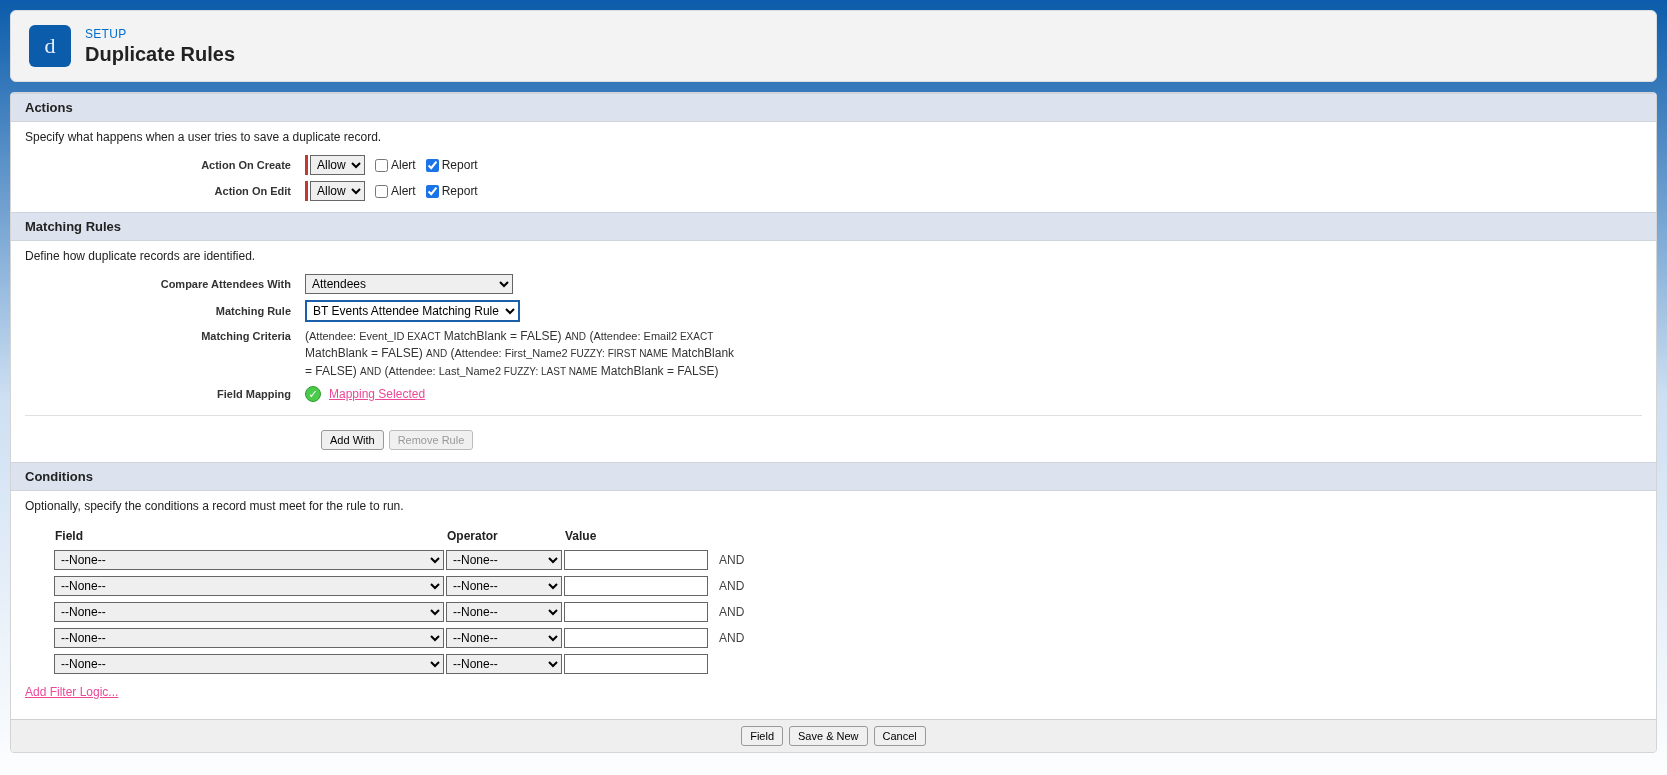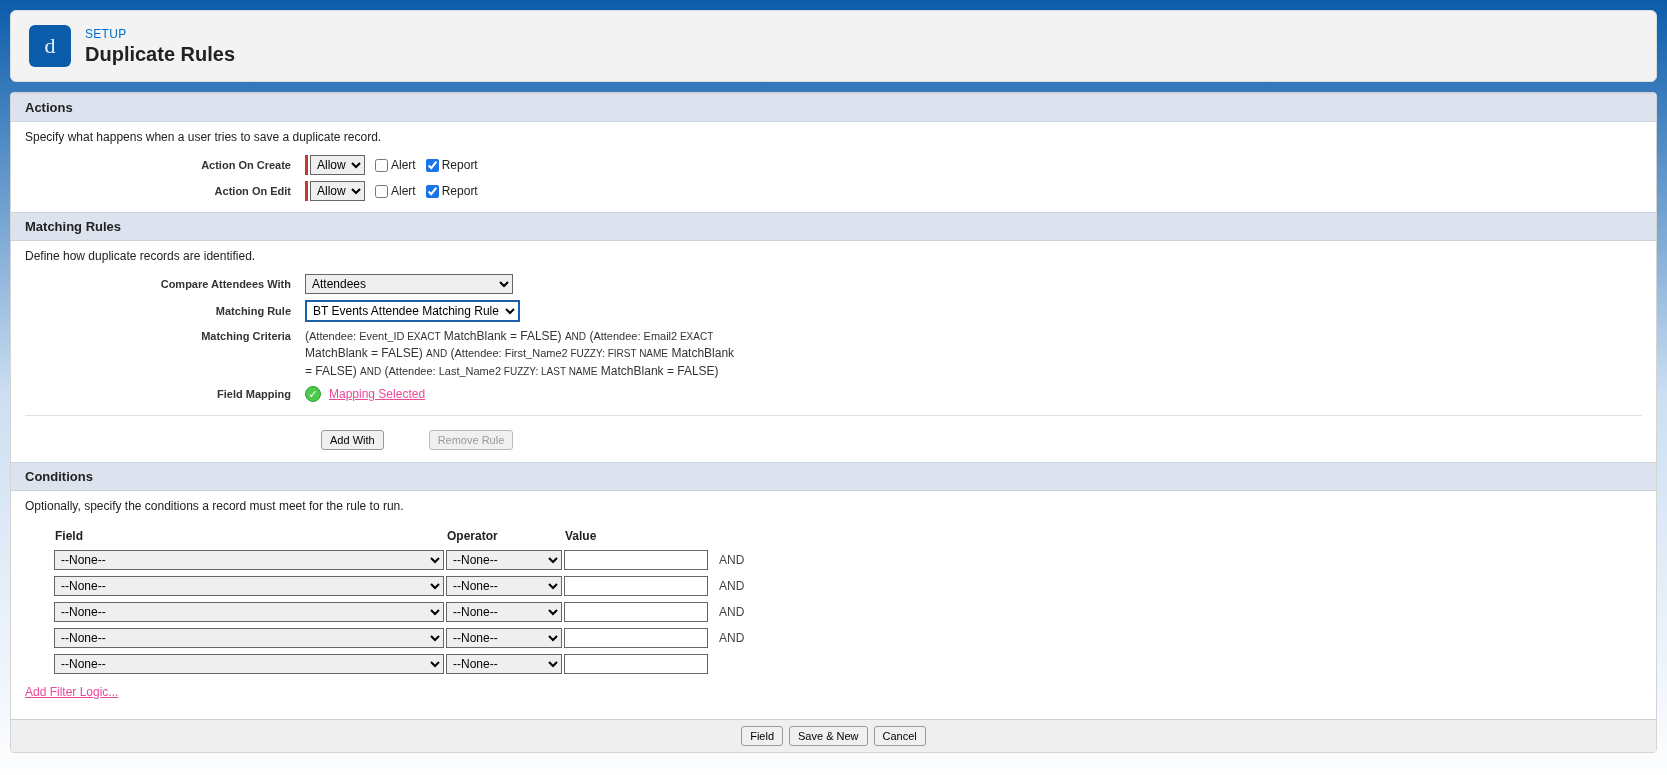--- a/index.html
+++ b/index.html
@@ -119,21 +119,21 @@
   .link { color:#ec4899; text-decoration: underline; cursor:pointer; }
   .divider { border-top:1px solid #e0e0e0; margin: 10px 14px; }
   .small-btn {
     font-size: 11px;
     padding: 3px 8px;
     background: #f0f0f0;
     border: 1px solid #999;
     border-radius: 3px;
     cursor: pointer;
   }
-  .small-btn:disabled { color:#999; border-color:#bbb; cursor:default;margin-left:40px;}
+  .small-btn:disabled { color:#999; border-color:#bbb; cursor:default;}
   .btn-row-inline { padding: 4px 14px 2px 310px; display:flex; gap:5px; }
   .cond-table { margin: 4px 14px 2px 42px; border-collapse:separate; border-spacing:0 4px; }
   .cond-table th { text-align:left; font-size:12px; font-weight:bold; padding:0 6px 2px 2px; }
   .cond-field select { width: 390px; }
   .cond-op select { width: 116px; }
   .cond-val input { width: 144px; border:1px solid #666; padding:2px 3px; font-size:12px; background:#fff; }
   .cond-and { padding-left:10px;font-size:12px;color:#444; }
   .add-filter { margin: 6px 14px 10px 14px; }
   .footer-bar {
     background:#efefef;

